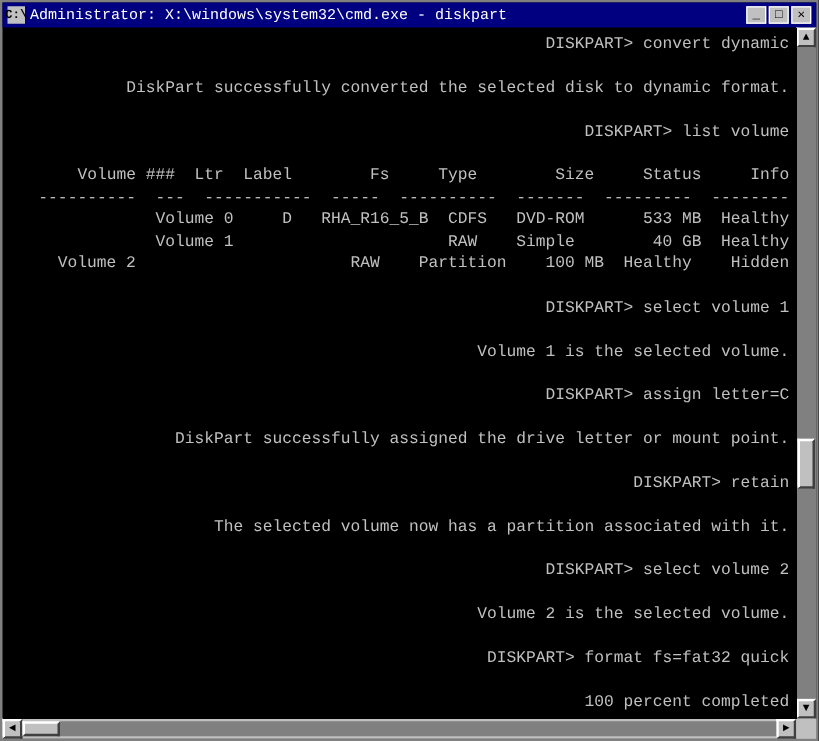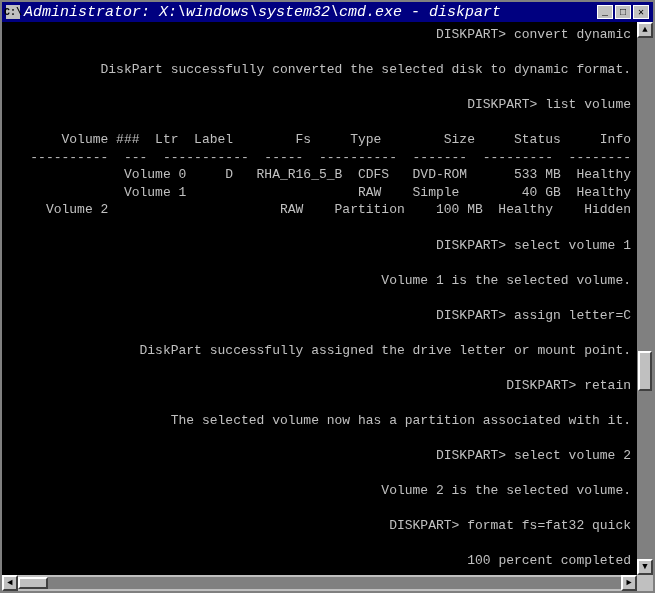--- a/index.html
+++ b/index.html
@@ -43,23 +43,22 @@
       background: #c0c0c0;
       display: inline-flex;
       align-items: center;
       justify-content: center;
       font-size: 10px;
       color: #000;
       font-weight: bold;
     }
 
     .title-text {
-      font-size: 15px;
+      font-size: 12px;
       font-family: 'Courier New', Courier, monospace;
-      font-style: italic;
     }
 
     .title-buttons {
       display: flex;
       gap: 2px;
     }
 
     .title-btn {
       width: 16px;
       height: 14px;

